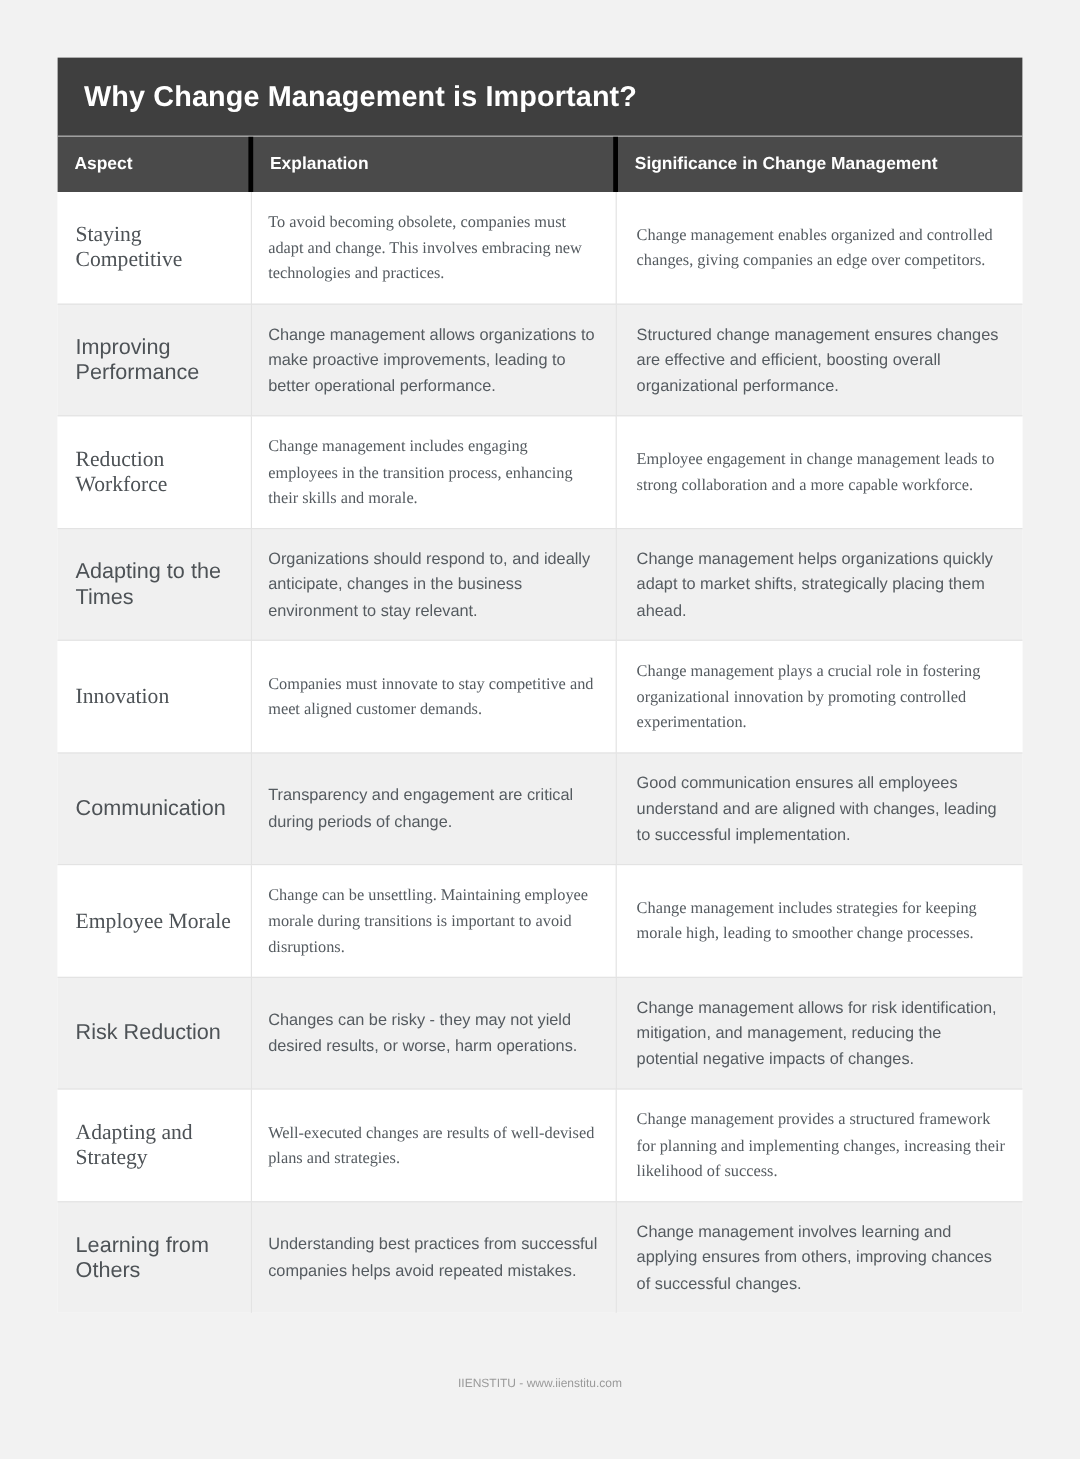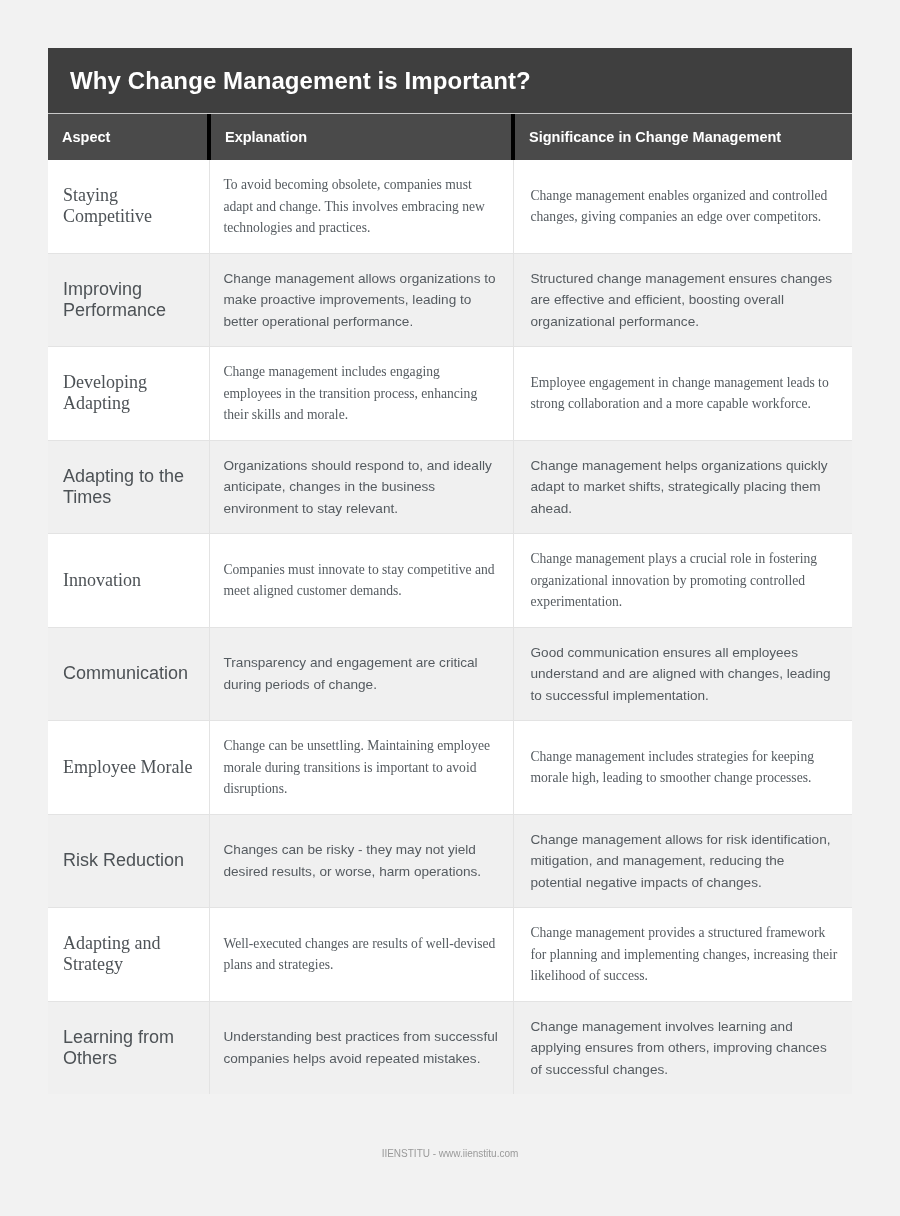--- a/index.html
+++ b/index.html
@@ -119,21 +119,21 @@
             <td class="aspect">Staying Competitive</td>
             <td class="explanation">To avoid becoming obsolete, companies must adapt and change. This involves embracing new technologies and practices.</td>
             <td class="significance">Change management enables organized and controlled changes, giving companies an edge over competitors.</td>
           </tr>
           <tr class="even">
             <td class="aspect">Improving Performance</td>
             <td class="explanation">Change management allows organizations to make proactive improvements, leading to better operational performance.</td>
             <td class="significance">Structured change management ensures changes are effective and efficient, boosting overall organizational performance.</td>
           </tr>
           <tr class="odd">
-            <td class="aspect">Developing Adapting</td>
+            <td class="aspect">Reduction Workforce</td>
             <td class="explanation">Change management includes engaging employees in the transition process, enhancing their skills and morale.</td>
             <td class="significance">Employee engagement in change management leads to strong collaboration and a more capable workforce.</td>
           </tr>
           <tr class="even">
             <td class="aspect">Adapting to the Times</td>
             <td class="explanation">Organizations should respond to, and ideally anticipate, changes in the business environment to stay relevant.</td>
             <td class="significance">Change management helps organizations quickly adapt to market shifts, strategically placing them ahead.</td>
           </tr>
           <tr class="odd">
             <td class="aspect">Innovation</td>

